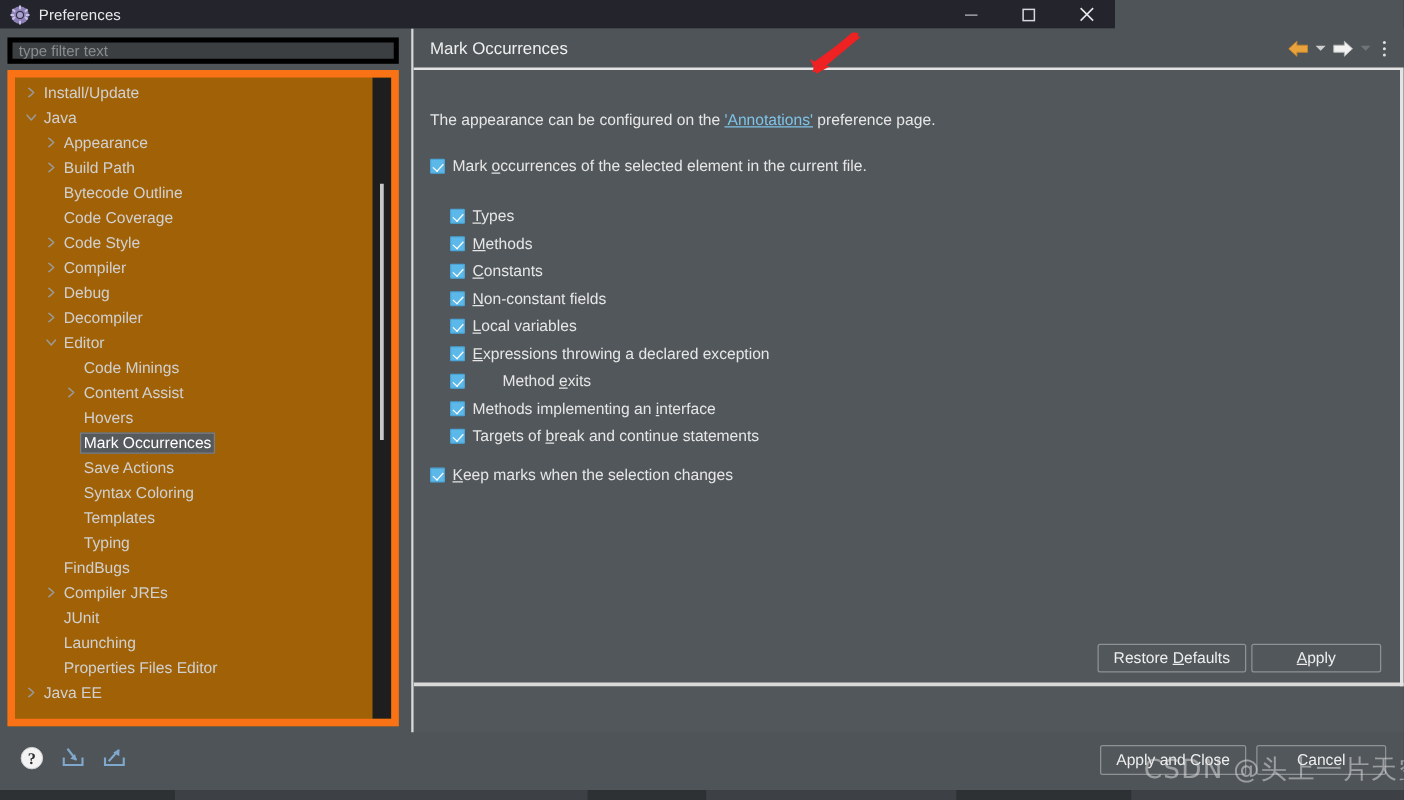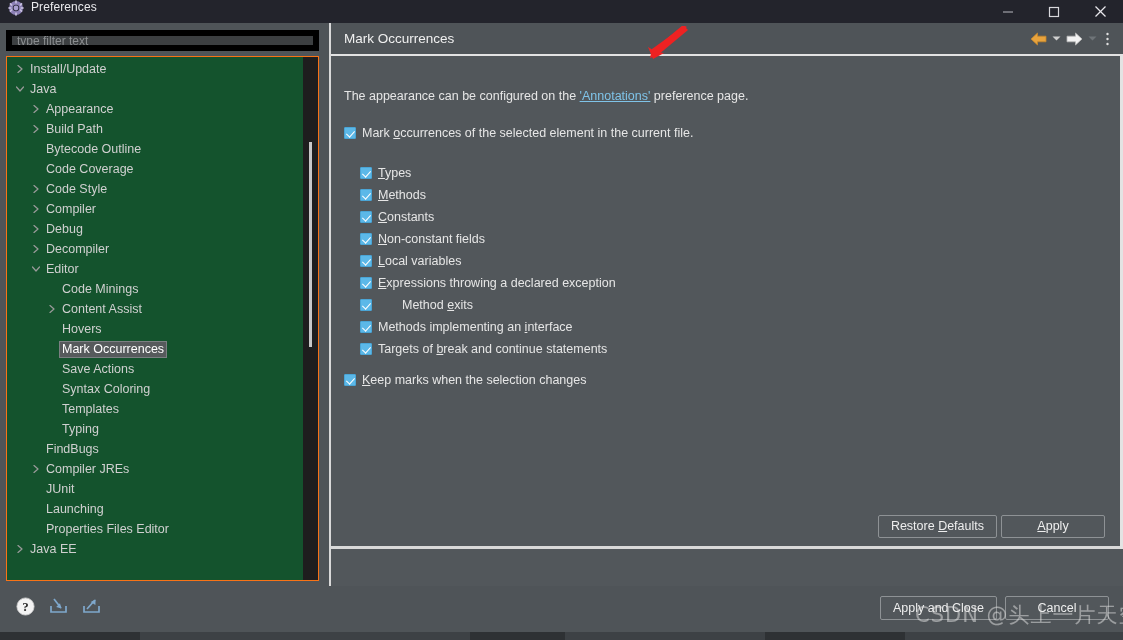--- a/index.html
+++ b/index.html
@@ -28,24 +28,24 @@
   }
   .bg-strip .seg { position: absolute; top: 0; height: 8px; background: #3d4145; }
   .bg-strip .seg.a { left: 140px; width: 330px; }
   .bg-strip .seg.b { left: 565px; width: 200px; }
   .bg-strip .seg.c { left: 905px; width: 218px; }
 
   
   .titlebar {
     position: absolute;
     left: 0; top: 0;
-    width: 1123px; height: 23px;
+    width: 892px; height: 23px;
     background: #23242c;
     display: flex;
-    align-items: flex-start;
+    align-items: center;
   }
   .titlebar .app-icon {
     width: 16px; height: 16px;
     margin-left: 8px; margin-right: 7px;
     position: relative;
     flex: 0 0 auto;
   }
   .titlebar .app-icon svg { display: block; }
   .titlebar .title-text {
     color: #e9e9ec;
@@ -77,35 +77,35 @@
     background: #4f5458;
   }
   .filter-wrap {
     position: absolute;
     left: 6px; top: 7px;
     width: 313px; height: 21px;
   }
   .filter-input {
     width: 100%; height: 100%;
     background: #3c3f41;
-    border: 6px solid #000000;
+    border: 4px solid #000000;
     color: #d6d6d6;
     font-family: "Liberation Sans", sans-serif;
     font-size: 12px;
     padding: 0 5px;
     outline: none;
   }
   .filter-input::placeholder { color: #8a8d8f; }
 
   .tree-outer {
     position: absolute;
     left: 6px; top: 33px;
     width: 313px; height: 525px;
-    background: #14532d;
-    border: 1px solid #f97316;
+    background: #a16207;
+    border: 6px solid #f97316;
     overflow: hidden;
   }
   .tree-list {
     position: absolute;
     left: 0; top: 0;
     width: 295px;
     padding-top: 2px;
   }
   .tree-row {
     height: 20px;

